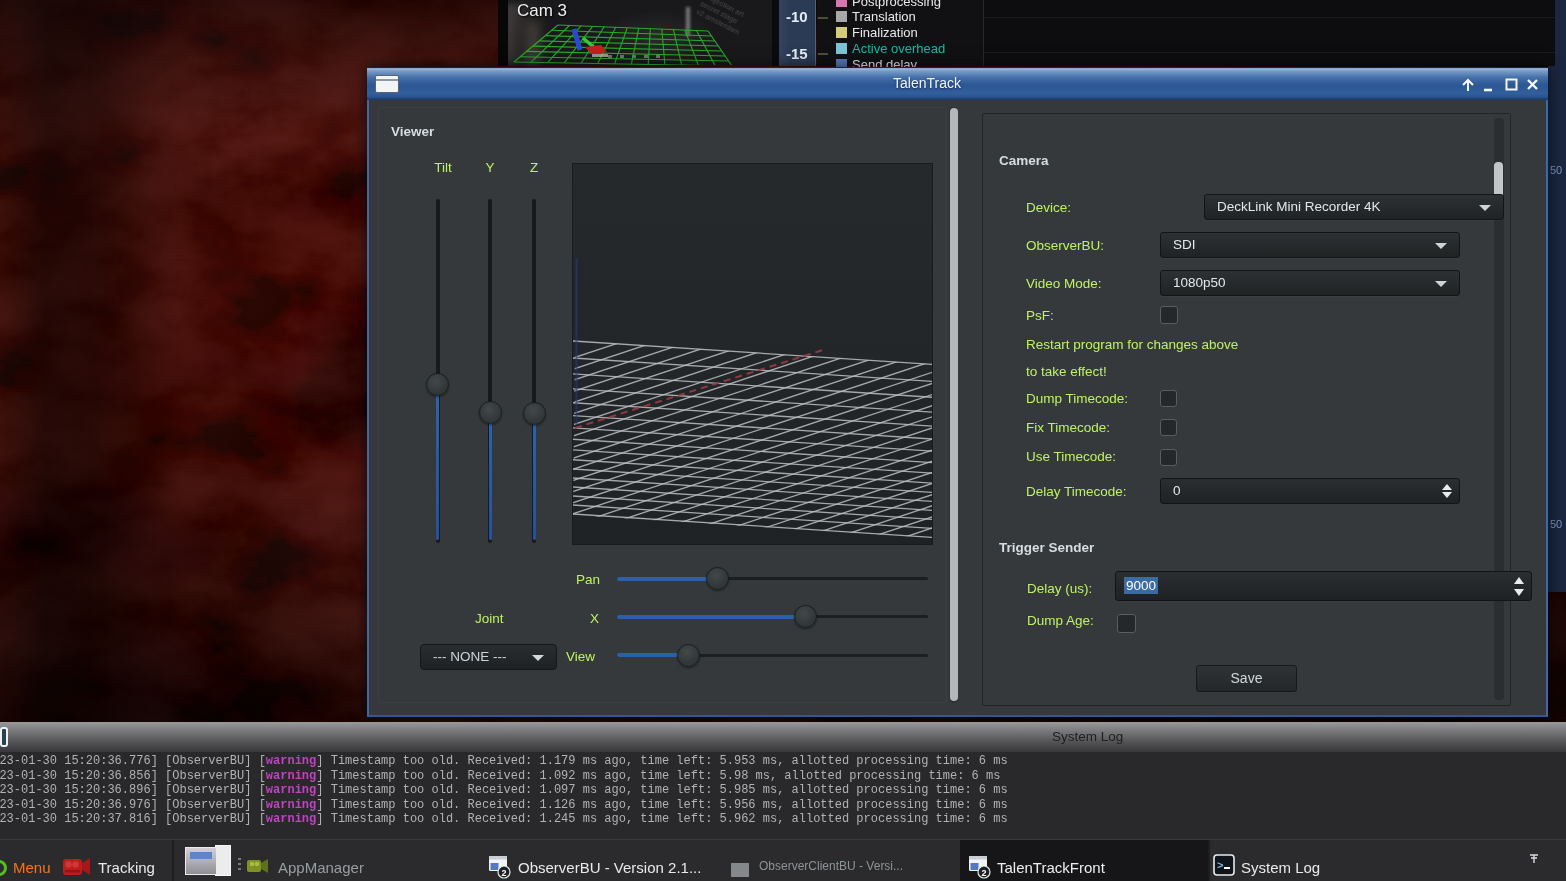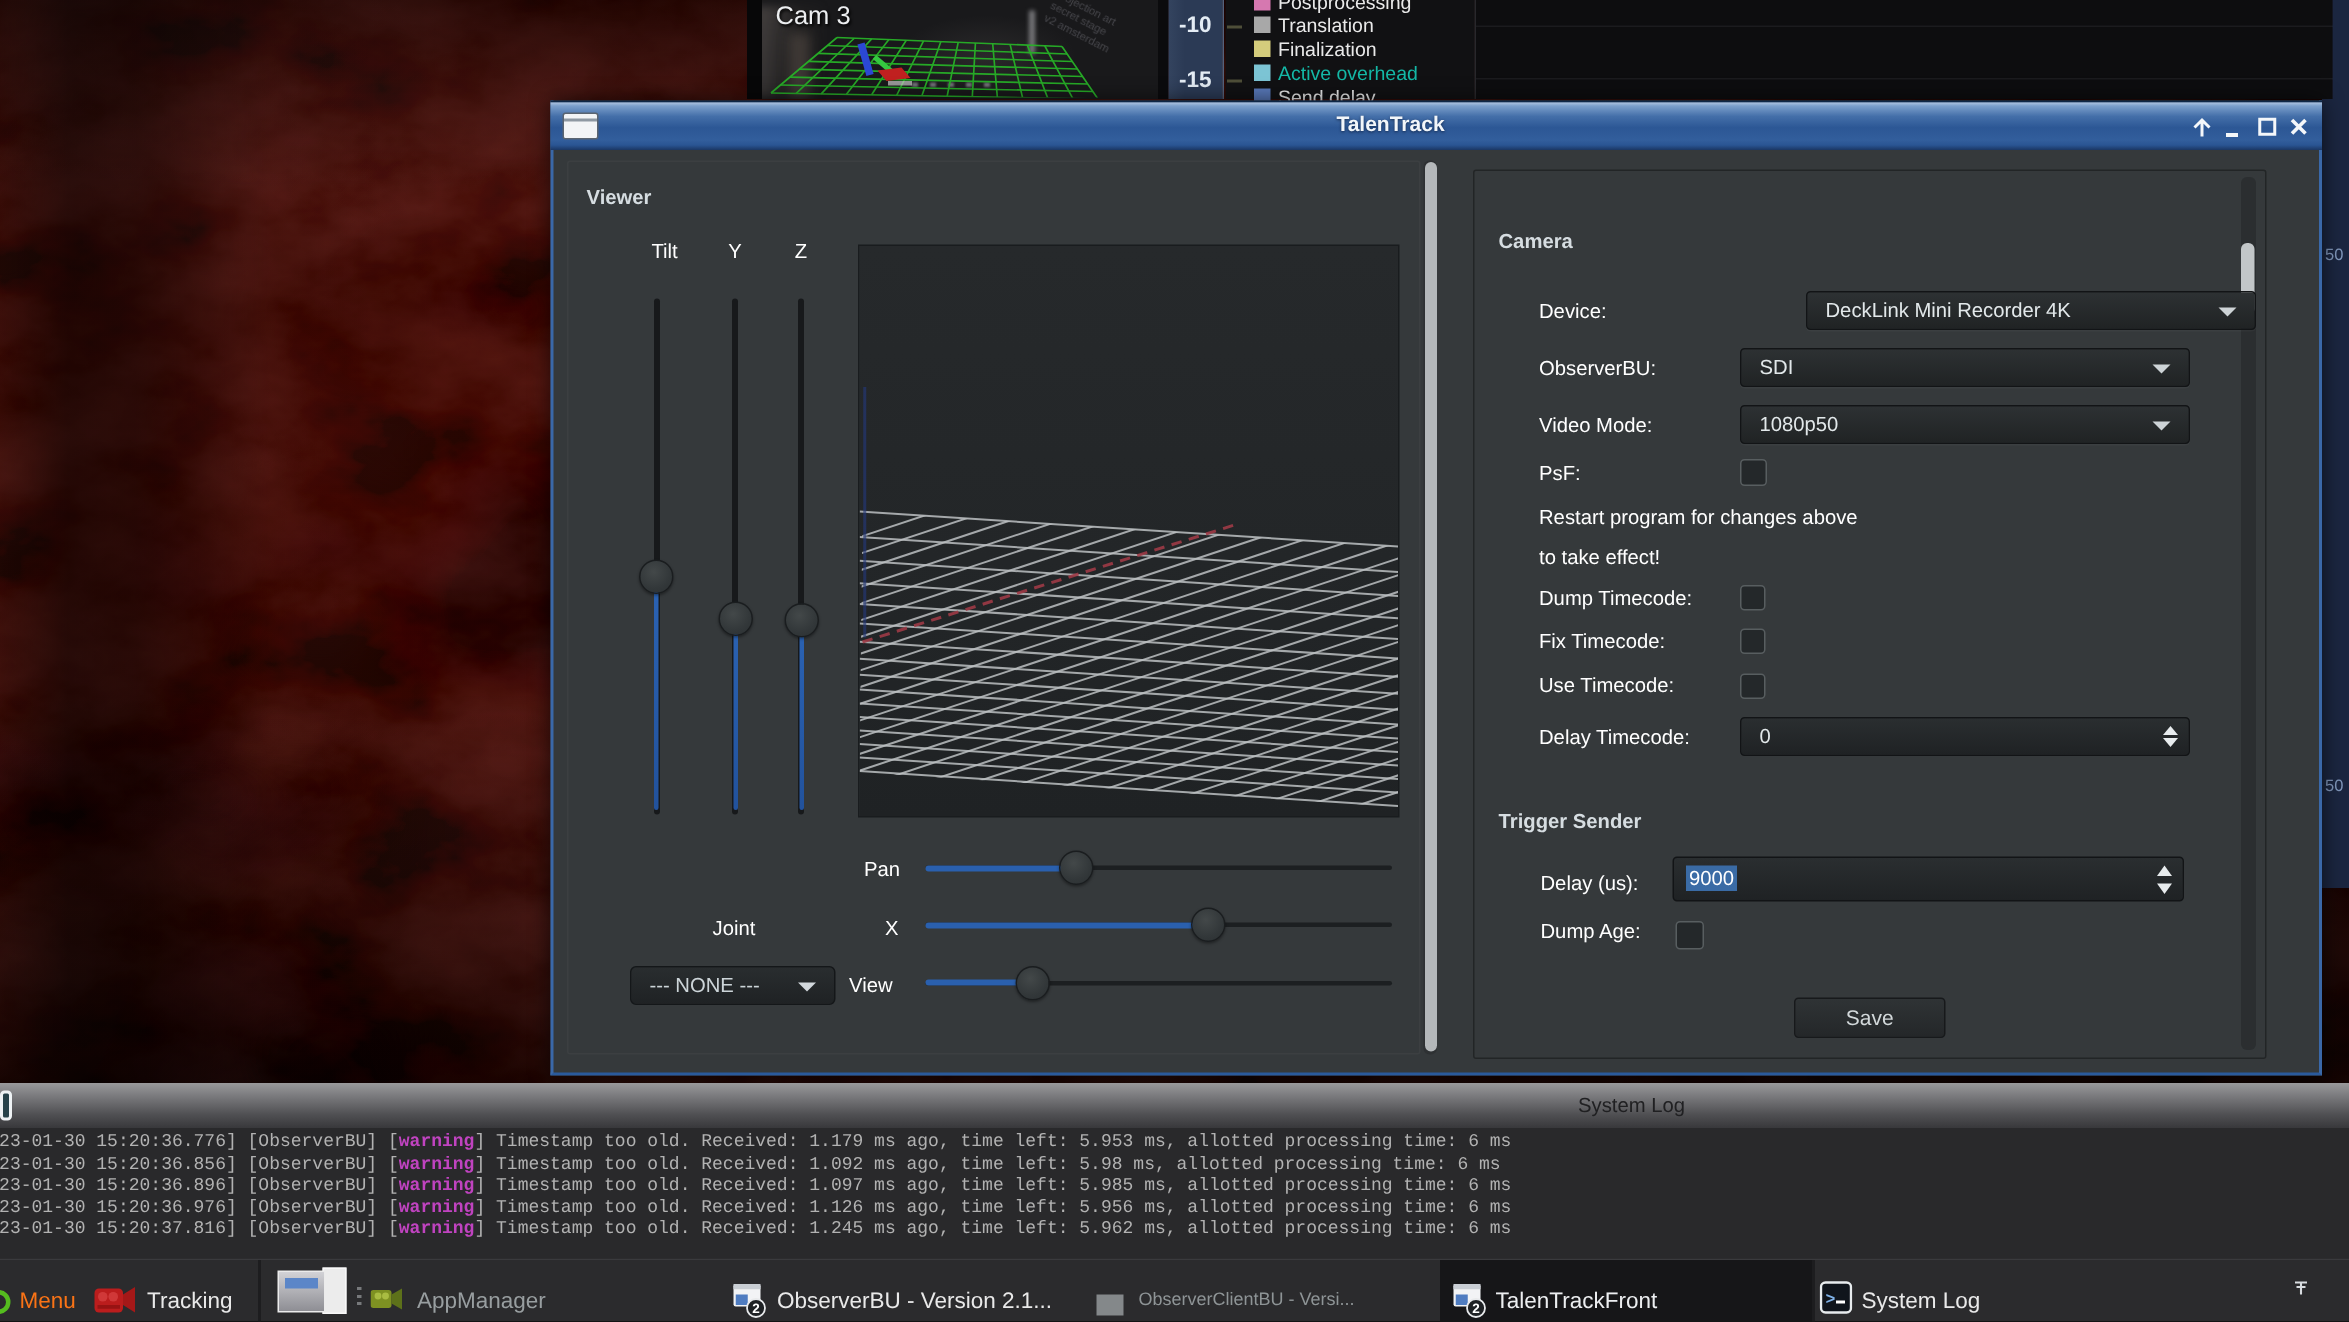--- a/index.html
+++ b/index.html
@@ -1,19 +1,19 @@
 <!DOCTYPE html>
 <html><head><meta charset="utf-8">
 <style>
 *{margin:0;padding:0;box-sizing:border-box}
 html,body{width:1566px;height:881px;overflow:hidden;background:#000;
  font-family:"Liberation Sans",sans-serif;}
 .abs{position:absolute}
 #scene{position:relative;width:1566px;height:881px}
-.lbl{position:absolute;color:#ffffff;font-size:13.5px;white-space:nowrap}
+.lbl{position:absolute;color:#bef264;font-size:13.5px;white-space:nowrap}
 .combo{position:absolute;background:linear-gradient(180deg,#2d3133,#202324);
  border:1px solid #121416;border-radius:3px;color:#e2e8ea;font-size:13.5px;
  line-height:24px;padding-left:12px;box-shadow:0 1px 0 rgba(255,255,255,0.03)}
 .combo .arr{position:absolute;right:12px;top:10px;width:0;height:0;
  border-left:6px solid transparent;border-right:6px solid transparent;
  border-top:6px solid #cdd3d6}
 .cb{position:absolute;width:17px;height:17px;border-radius:3px;
  background:#24282a;border:1px solid #585e60}
 .spin{position:absolute;background:linear-gradient(180deg,#2a2e30,#1f2224);
  border:1px solid #121416;border-radius:3px;color:#e2e8ea;font-size:13.5px}
@@ -23,21 +23,21 @@
 .spin .dn{position:absolute;right:7px;bottom:7px;width:0;height:0;
  border-left:5.5px solid transparent;border-right:5.5px solid transparent;
  border-top:7px solid #e8ecee}
 .hsl{position:absolute;height:3px;background:#1c1f21;border-radius:2px}
 .hfill{position:absolute;height:4px;background:#2a60ae;border-radius:2px}
 .knob{position:absolute;width:23px;height:23px;border-radius:50%;
  background:radial-gradient(circle at 42% 35%,#434849,#323739 62%,#2b3032);
  border:1px solid #1a1d1f;box-shadow:0 1px 2px rgba(0,0,0,0.4)}
 .vtrack{position:absolute;width:4px;background:#17191b;border-radius:2px}
 .vfill{position:absolute;width:3px;background:linear-gradient(180deg,#2b63b4,#22529c);border-radius:2px}
-.tbtext{color:#f2f6fa;font-weight:bold;font-size:14px;
+.tbtext{color:#f2f6fa;font-weight:normal;font-size:14px;
  text-shadow:0 1px 2px rgba(0,10,30,0.6)}
 .ttl{position:absolute;color:#d6dde1;font-weight:bold;font-size:13.5px}
 </style></head><body>
 <div id="scene">
 <div class="abs" style="left:0;top:0;width:1566px;height:740px;overflow:hidden">
       <svg width="1566" height="740" style="position:absolute;left:0;top:0">
 <defs>
 <filter id="marble" x="0" y="0" width="100%" height="100%">
  <feTurbulence type="fractalNoise" baseFrequency="0.010 0.015" numOctaves="5" seed="11" result="n"></feTurbulence>
  <feColorMatrix in="n" type="matrix" values="0.42 0 0 0 -0.10  0.07 0 0 0 -0.028  0.06 0 0 0 -0.026  0 0 0 0 1"></feColorMatrix>
@@ -261,21 +261,21 @@
       <div class="lbl" style="left:657px;top:324px">Dump Timecode:</div>
       <div class="cb" style="left:791px;top:323px"></div>
       <div class="lbl" style="left:657px;top:353px">Fix Timecode:</div>
       <div class="cb" style="left:791px;top:352px"></div>
       <div class="lbl" style="left:657px;top:382px">Use Timecode:</div>
       <div class="cb" style="left:791px;top:382px"></div>
       <div class="lbl" style="left:657px;top:417px">Delay Timecode:</div>
       <div class="spin" style="left:791px;top:411px;width:300px;height:26px;line-height:24px"><span style="padding-left:12px">0</span><span class="up" style="border-bottom-width:6px;border-left-width:5px;border-right-width:5px;top:5px"></span><span class="dn" style="border-top-width:6px;border-left-width:5px;border-right-width:5px;bottom:5px"></span></div>
       <div class="ttl" style="left:630px;top:473px">Trigger Sender</div>
       <div class="lbl" style="left:658px;top:514px">Delay (us):</div>
-      <div class="spin" style="left:746px;top:504px;width:341px;height:30px;line-height:28px"><span style="margin-left:8px;background:#3a6ba5;color:#fff;padding:1px 2px">9000</span><span class="up" style="top:5px"></span><span class="dn" style="bottom:4px"></span></div>
+      <div class="spin" style="left:746px;top:504px;width:417px;height:30px;line-height:28px"><span style="margin-left:8px;background:#3a6ba5;color:#fff;padding:1px 2px">9000</span><span class="up" style="top:5px"></span><span class="dn" style="bottom:4px"></span></div>
       <div class="lbl" style="left:658px;top:546px">Dump Age:</div>
       <div class="cb" style="left:748px;top:547px;width:19px;height:19px"></div>
       <div class="abs" style="left:827px;top:598px;width:101px;height:27px;background:linear-gradient(180deg,#2f3335,#242729);border:1px solid #17191b;border-radius:3px;color:#d2d8da;font-size:14px;text-align:center;line-height:25px">Save</div>
     </div>
     <div class="abs" style="left:0;top:722px;width:1566px;height:30px;background:linear-gradient(180deg,#99999b,#79797c 30%,#505053 70%,#38383b)">
       <div class="abs" style="left:0px;top:5px;width:8px;height:20px;background:#27424a;border:2px solid #eef2f4;border-radius:3px"></div>
       <div class="abs" style="left:1052px;top:7px;color:#202022;font-size:13.5px">System Log</div>
     </div>
     <div class="abs" style="left:0;top:752px;width:1566px;height:87px;background:#29292b;overflow:hidden">
       <pre style="position:absolute;left:-15px;top:2px;font-family:'Liberation Mono',monospace;font-size:12px;line-height:14.5px;color:#b2b2b2">2023-01-30 15:20:36.776] [ObserverBU] [<span style="color:#c043c0;font-weight:bold">warning</span>] Timestamp too old. Received: 1.179 ms ago, time left: 5.953 ms, allotted processing time: 6 ms

